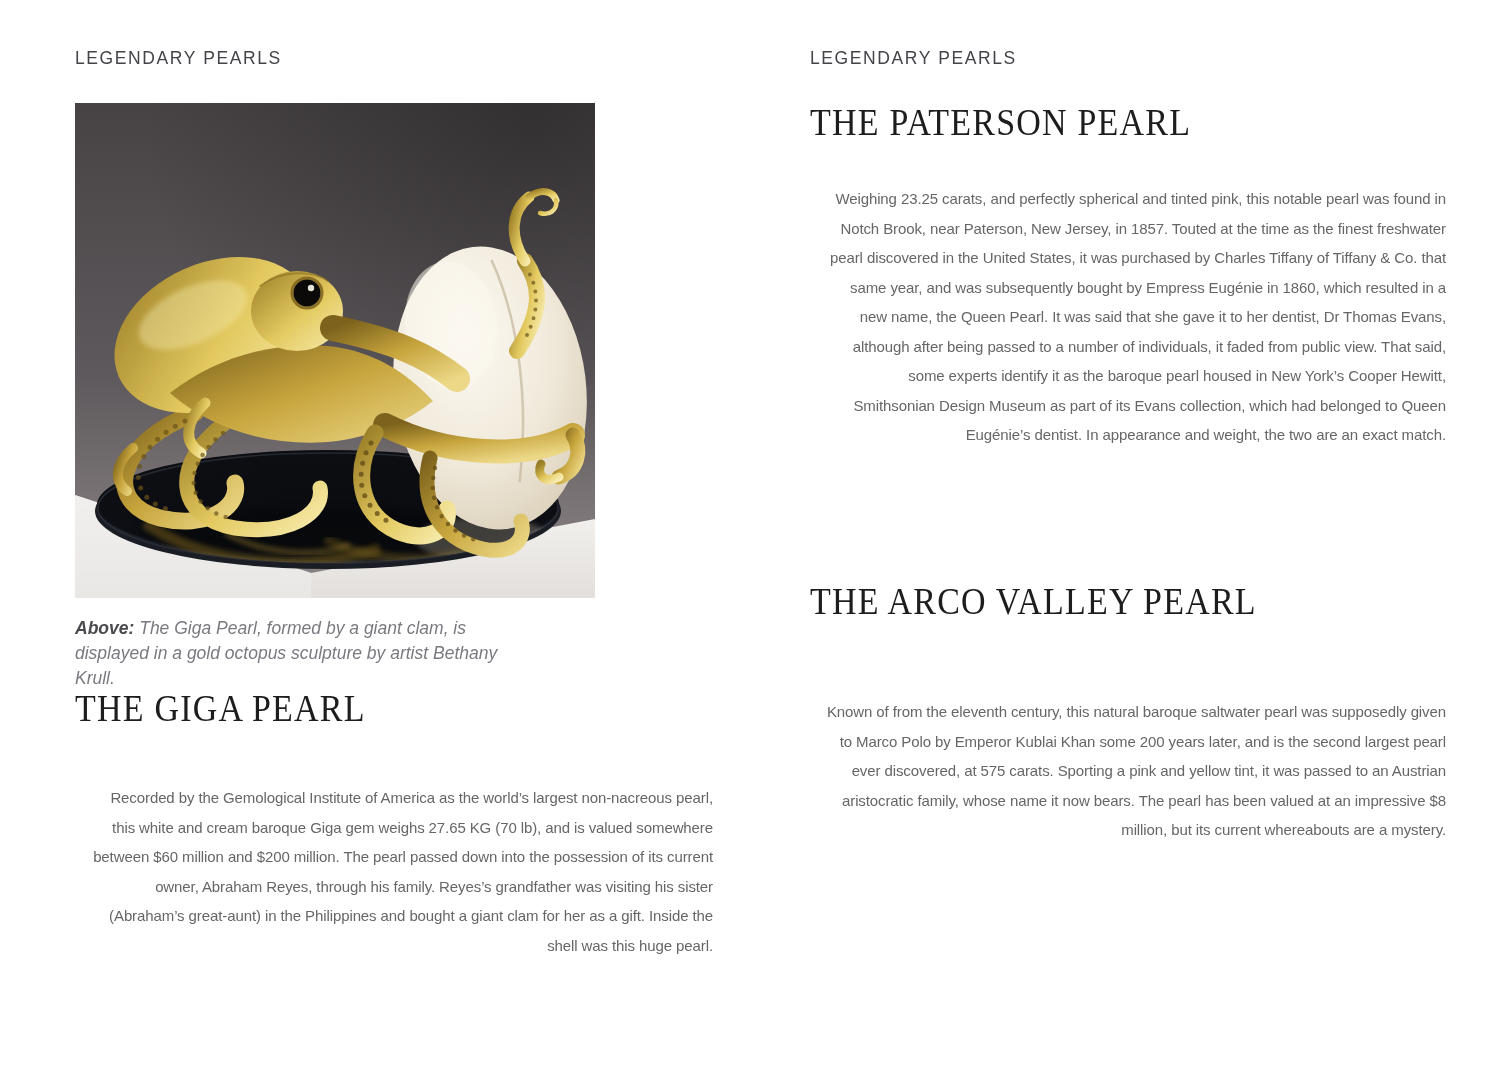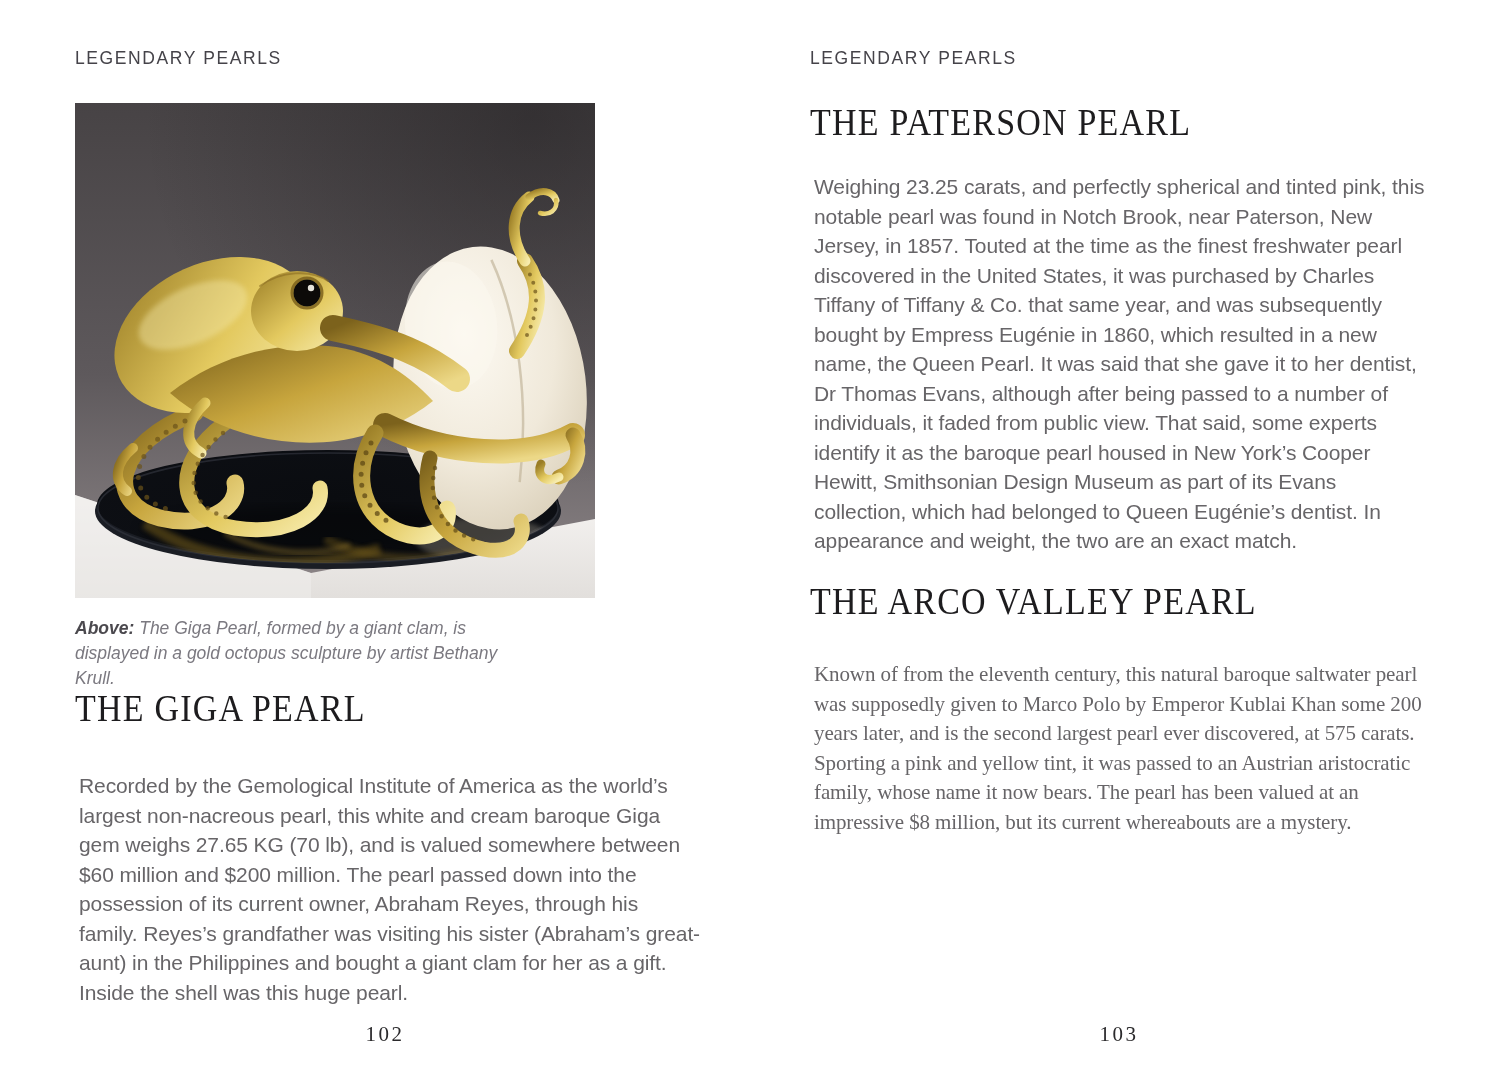--- a/index.html
+++ b/index.html
@@ -22,23 +22,23 @@
   .page.right .running-head{left:60px;width:618px;}
 
   .section-title{
     position:absolute;margin:0;
     font-family:"Liberation Serif", serif;font-weight:400;
     font-size:34px;letter-spacing:1.2px;color:#1d1c1e;
     transform:scaleY(1.1);transform-origin:left top;
     white-space:nowrap;
   }
   .body-text{
-    position:absolute;margin:4px;
-    font-size:21px;line-height:29.5px;letter-spacing:-0.1px;
-    color:#676568;font-weight:300;
+    position:absolute;margin:16px;
+    font-size:15px;line-height:29.5px;letter-spacing:-0.1px;
+    color:#676568;font-weight:300;text-align:right;
   }
   .caption{
     position:absolute;margin:0;
     font-style:italic;font-size:17.5px;line-height:25px;
     color:#7b7980;
   }
   .caption strong{font-style:italic;font-weight:bold;color:#4b494e;}
   .folio{
     position:absolute;top:1022px;
     font-family:"Liberation Serif", serif;
@@ -55,21 +55,21 @@
 
   
   .page.left .caption{left:75px;top:616px;width:452px;}
   .page.left .section-title{left:75px;top:688px;}
   .page.left .body-text{left:75px;top:767px;width:622px;}
 
   
   .page.right .title-1{left:60px;top:102px;}
   .page.right .para-1{left:60px;top:168px;width:620px;}
   .page.right .title-2{left:60px;top:581px;}
-  .page.right .para-2{left:60px;top:656px;width:620px;font-family:Liberation Serif, serif;}
+  .page.right .para-2{left:60px;top:681px;width:620px;}
 </style>
 </head>
 <body>
 
 <div>
 
   <section class="page left">
 
     <header class="running-head">LEGENDARY PEARLS</header>
 
@@ -189,31 +189,29 @@
 
     <p class="caption">
       <strong>Above:</strong>
       <span>The Giga Pearl, formed by a giant clam, is displayed in a gold octopus sculpture by artist Bethany Krull.</span>
     </p>
 
     <h1 class="section-title">THE GIGA PEARL</h1>
 
     <p class="body-text">Recorded by the Gemological Institute of America as the world’s largest non-nacreous pearl, this white and cream baroque Giga gem weighs 27.65 KG (70 lb), and is valued somewhere between $60 million and $200 million. The pearl passed down into the possession of its current owner, Abraham Reyes, through his family. Reyes’s grandfather was visiting his sister (Abraham’s great-aunt) in the Philippines and bought a giant clam for her as a gift. Inside the shell was this huge pearl.</p>
 
-    <div class="folio">102</div>
   </section>
 
   <section class="page right">
 
     <header class="running-head">LEGENDARY PEARLS</header>
 
     <h1 class="section-title title-1">THE PATERSON PEARL</h1>
 
     <p class="body-text para-1">Weighing 23.25 carats, and perfectly spherical and tinted pink, this notable pearl was found in Notch Brook, near Paterson, New Jersey, in 1857. Touted at the time as the finest freshwater pearl discovered in the United States, it was purchased by Charles Tiffany of Tiffany &amp; Co. that same year, and was subsequently bought by Empress Eugénie in 1860, which resulted in a new name, the Queen Pearl. It was said that she gave it to her dentist, Dr Thomas Evans, although after being passed to a number of individuals, it faded from public view. That said, some experts identify it as the baroque pearl housed in New York’s Cooper Hewitt, Smithsonian Design Museum as part of its Evans collection, which had belonged to Queen Eugénie’s dentist. In appearance and weight, the two are an exact match.</p>
 
     <h1 class="section-title title-2">THE ARCO VALLEY PEARL</h1>
 
     <p class="body-text para-2">Known of from the eleventh century, this natural baroque saltwater pearl was supposedly given to Marco Polo by Emperor Kublai Khan some 200 years later, and is the second largest pearl ever discovered, at 575 carats. Sporting a pink and yellow tint, it was passed to an Austrian aristocratic family, whose name it now bears. The pearl has been valued at an impressive $8 million, but its current whereabouts are a mystery.</p>
 
-    <div class="folio">103</div>
   </section>
 
 </div>
 
 </body></html>

